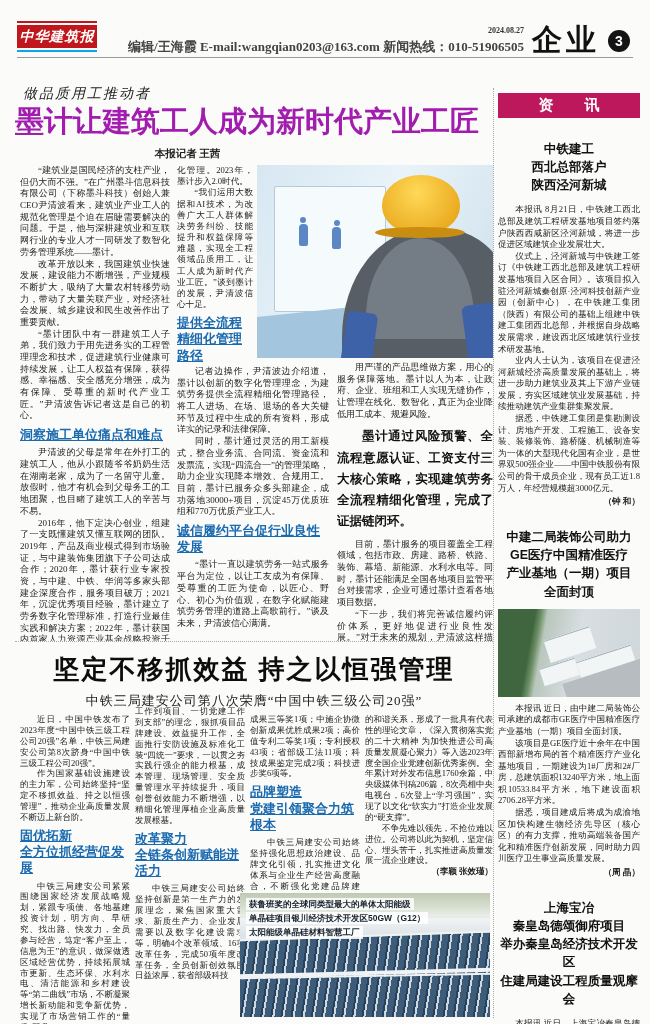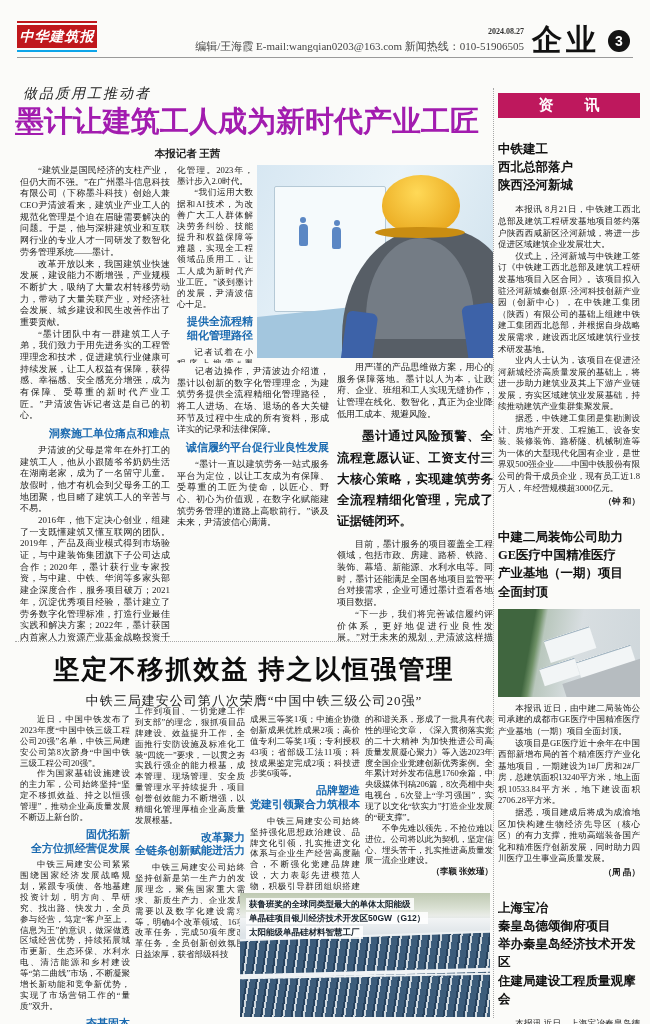--- a/index.html
+++ b/index.html
@@ -5,36 +5,36 @@
   html,body{margin:0;padding:0;background:#e8e8e6;}
   .page{position:relative;width:650px;height:1024px;background:#fbfbf9;margin:0 auto;overflow:hidden;
         font-family:"Liberation Serif",serif;color:#222;}
   
   .logo-wrap{position:absolute;left:17px;top:21px;width:80px;border-top:2px solid #c0171c;border-bottom:2px solid #0ea5e9;padding:2px 0;}
   .logo-box{background:#c0171c;height:23px;display:flex;align-items:center;justify-content:center;}
   .logo-text{color:#fff;font-size:14px;font-weight:bold;font-style:italic;letter-spacing:1px;white-space:nowrap;}
   .mast-right{position:absolute;right:20px;top:20px;display:flex;align-items:center;gap:8px;}
   .mast-info{text-align:right;line-height:1.5;}
   .mast-date{font-size:8px;font-weight:bold;color:#333;}
-  .mast-editor{font-size:11px;color:#444;white-space:nowrap;}
+  .mast-editor{font-size:13px;color:#444;white-space:nowrap;font-weight:bold;}
   .mast-section{font-size:30px;font-weight:bold;letter-spacing:4px;color:#111;font-family:"Liberation Serif",serif;}
   .page-badge{width:22px;height:22px;border-radius:50%;background:#141414;color:#fff;font-size:14px;font-weight:bold;
               display:flex;align-items:center;justify-content:center;font-family:"Liberation Sans",sans-serif;}
   .mast-rule{position:absolute;left:17px;right:17px;top:57px;height:1px;background:#9a9a9a;}
   
   .a1{position:absolute;left:15px;top:85px;width:478px;height:556px;}
   .kicker{position:absolute;left:8px;top:0;font-size:14px;font-style:italic;color:#1c1c1c;letter-spacing:2px;}
   .a1-headline{position:absolute;left:0;top:17px;width:478px;font-family:"Liberation Sans",sans-serif;
                font-size:29px;font-weight:900;color:#a21caf;letter-spacing:0px;white-space:nowrap;}
   .a1-byline{position:absolute;left:0;top:62px;width:345px;text-align:center;font-size:10.5px;font-weight:bold;color:#222;}
   .col{position:absolute;overflow:hidden;font-size:9px;line-height:1.3;text-align:justify;}
   .col p{margin:0;text-indent:2em;}
   .col p.cont{text-indent:0;}
-  .subhead{display:block;text-align:right;color:#1a6ab0;font-weight:bold;font-family:"Liberation Sans",sans-serif;
-           font-size:11px;margin:5px 0 4px 0;text-indent:0;line-height:1.25;}
+  .subhead{display:block;text-align:left;color:#1a6ab0;font-weight:bold;font-family:"Liberation Sans",sans-serif;
+           font-size:13px;margin:5px 0 4px 0;text-indent:0;line-height:1.25;text-decoration:underline;}
   .c1{left:5px;top:80px;width:150px;height:476px;}
   .c2a{left:162px;top:80px;width:76px;height:198px;font-size:8.6px;}
   .c2b{left:162px;top:281px;width:152px;height:275px;}
   .c3{left:322px;top:277px;width:156px;height:279px;}
   .pullquote{font-family:"Liberation Sans",sans-serif;font-size:12.5px;font-weight:bold;line-height:1.7;
              color:#141414;text-align:justify;text-indent:2em;margin:6px 0 6px 0;}
   
   .photo1{position:absolute;left:242px;top:80px;width:236px;height:193px;overflow:hidden;
           background:linear-gradient(115deg,#d7e7f2 0%,#e9f3f9 45%,#cde0ec 100%);}
   .ph1-screen{position:absolute;left:7%;top:11%;width:47%;height:64%;background:#f5fafc;border:1px solid #b5c9d6;border-radius:2px;}
@@ -70,22 +70,22 @@
   .ph3-roof.r2{top:66%;transform:rotate(-1deg);height:40%;}
   .ph3-ridge{position:absolute;left:0;top:63%;width:100%;height:4px;background:#f0f3f5;transform:rotate(-1.5deg);}
   .ph3-cap{position:absolute;left:6px;top:5px;}
   .ph3-cap span{display:table;background:rgba(255,255,255,.85);color:#17222c;font-weight:bold;
                 font-size:8.5px;line-height:1.2;padding:1px 3px;margin-bottom:2px;font-family:"Liberation Sans",sans-serif;}
   
   .side-rule{position:absolute;left:493px;top:88px;height:930px;border-left:1px dotted #a8a8a8;}
   .sidebar{position:absolute;left:498px;top:88px;width:142px;height:936px;overflow:hidden;}
   .news-header{height:25px;background:#be185d;color:#fff;display:flex;align-items:center;justify-content:center;
                font-size:15px;font-weight:bold;letter-spacing:8px;margin:5px 0 22px 0;font-family:"Liberation Sans",sans-serif;text-indent:8px;}
-  .news-head{font-size:12.5px;font-weight:bold;line-height:1.45;text-align:left;color:#111;
-             font-family:Liberation Serif, serif;}
+  .news-head{font-size:12.5px;font-weight:bold;line-height:1.45;text-align:center;color:#111;
+             font-family:Liberation Sans, sans-serif;}
   .news-body{font-size:8.6px;line-height:1.35;text-align:justify;margin-top:10px;}
   .news-body p{margin:0;text-indent:2em;}
   .news-sig{text-align:right;font-size:8.6px;font-weight:bold;margin-top:2px;}
   .news-item{margin-bottom:20px;}
   .photo2{width:142px;height:88px;margin:8px 0 6px 0;position:relative;overflow:hidden;
           background:linear-gradient(100deg,#40663f 0 24%,#6f9167 28%,#b9c7bd 32%,#d8dee1 55%,#cfd7db 100%);}
   .ph2-b{position:absolute;background:#f2f5f6;box-shadow:0 1px 0 #9fb2bf inset;transform:rotate(-18deg);}
   .ph2-road{position:absolute;right:-8%;bottom:-12%;width:60%;height:42%;background:#b6bcc0;transform:rotate(-18deg);}
 </style>
 </head>
@@ -140,20 +140,21 @@
       <div class="ph1-hoodie"></div>
       <div class="ph1-hood"></div>
       <div class="ph1-helmet"></div>
       <div class="ph1-brim"></div>
       <div class="ph1-vest-l"></div>
       <div class="ph1-vest-r"></div>
     </div>
 
     <div class="col c2b">
       <p>记者边操作，尹清波边介绍道，墨计以创新的数字化管理理念，为建筑劳务提供全流程精细化管理路径，将工人进场、在场、退场的各大关键环节及过程中生成的所有资料，形成详实的记录和法律保障。</p>
+      <p>同时，墨计通过灵活的用工新模式，整合业务流、合同流、资金流和发票流，实现“四流合一”的管理策略，助力企业实现降本增效、合规用工。目前，墨计已服务众多头部建企，成功落地30000+项目，沉淀45万优质班组和770万优质产业工人。</p>
       <span class="subhead">诚信履约平台促行业良性发展</span>
       <p>“墨计一直以建筑劳务一站式服务平台为定位，以让工友成为有保障、受尊重的工匠为使命，以匠心、野心、初心为价值观，在数字化赋能建筑劳务管理的道路上高歌前行。”谈及未来，尹清波信心满满。</p>
     </div>
 
     <div class="col c3">
       <p>用严谨的产品思维做方案，用心的服务保障落地。墨计以人为本，让政府、企业、班组和工人实现无缝协作，让管理在线化、数智化，真正为企业降低用工成本、规避风险。</p>
       <div class="pullquote">墨计通过风险预警、全流程意愿认证、工资支付三大核心策略，实现建筑劳务全流程精细化管理，完成了证据链闭环。</div>
       <p>目前，墨计服务的项目覆盖全工程领域，包括市政、房建、路桥、铁路、装饰、幕墙、新能源、水利水电等。同时，墨计还能满足全国各地项目监管平台对接需求，企业可通过墨计查看各地项目数据。</p>
       <p>“下一步，我们将完善诚信履约评价体系，更好地促进行业良性发展。”对于未来的规划，尹清波这样描述。</p>
     </div>

